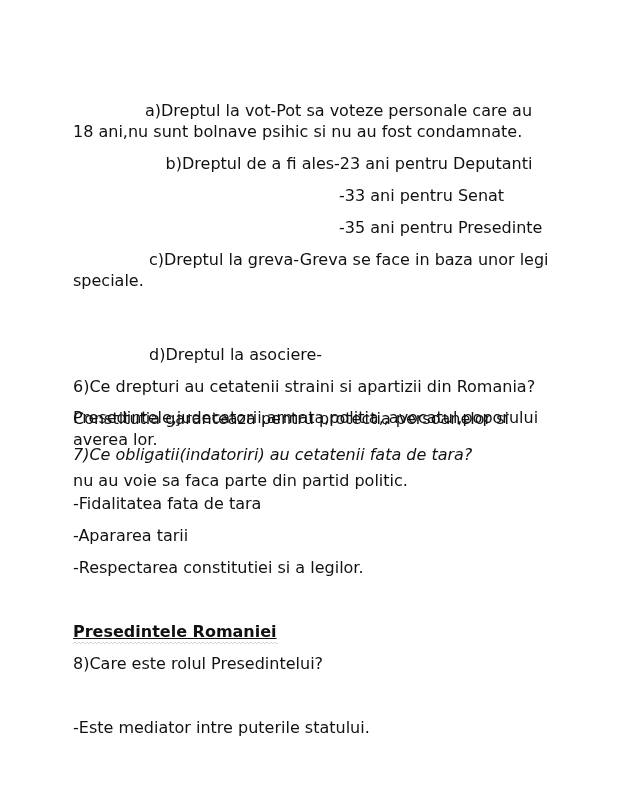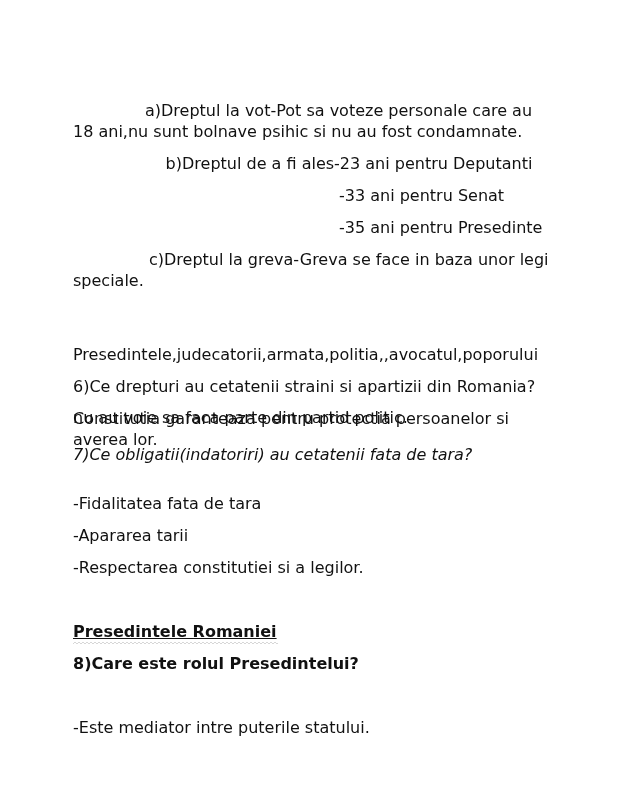--- a/index.html
+++ b/index.html
@@ -60,38 +60,39 @@
 
   <p class="p indent1" style="top:125px;text-align:center;">b)Dreptul de a fi ales-23 ani pentru Deputanti</p>
 
   <p class="p right-col" style="top:157px;">-33 ani pentru Senat</p>
 
   <p class="p right-col" style="top:189px;">-35 ani pentru Presedinte</p>
 
   <p class="p indent2" style="top:221px;">c)Dreptul la greva-Greva se face in baza unor legi speciale.</p>
 
   <div class="p" style="top:274px;">
+    <div class="indent2">d)Dreptul la asociere-</div>
     <div>Presedintele,judecatorii,armata,politia,,avocatul,poporului</div>
     <div>nu au voie sa faca parte din partid politic.</div>
   </div>
 
   <p class="p" style="top:348px;">6)Ce drepturi au cetatenii straini si apartizii din Romania?</p>
 
   <p class="p" style="top:380px;">Constitutia garanteaza pentru protectia persoanelor si averea lor.</p>
 
   <p class="p" style="top:416px;font-style:italic;">7)Ce obligatii(indatoriri) au cetatenii fata de tara?</p>
 
   <p class="p" style="top:497px;">-Apararea tarii</p>
 
   <p class="p" style="top:465px;">-Fidalitatea fata de tara</p>
 
   <p class="p" style="top:529px;">-Respectarea constitutiei si a legilor.</p>
 
 
   <p class="p heading" style="top:593px;">Presedintele Romaniei</p>
   <div class="wavy"></div>
 
-  <p class="p" style="top:625px;font-weight:bold;">8)Care este rolul Presedintelui?</p>
+  <p class="p" style="top:625px;">8)Care este rolul Presedintelui?</p>
 
 
   <p class="p" style="top:689px;">-Este mediator intre puterile statului.</p>
 
 </div>
 
 </body></html>

